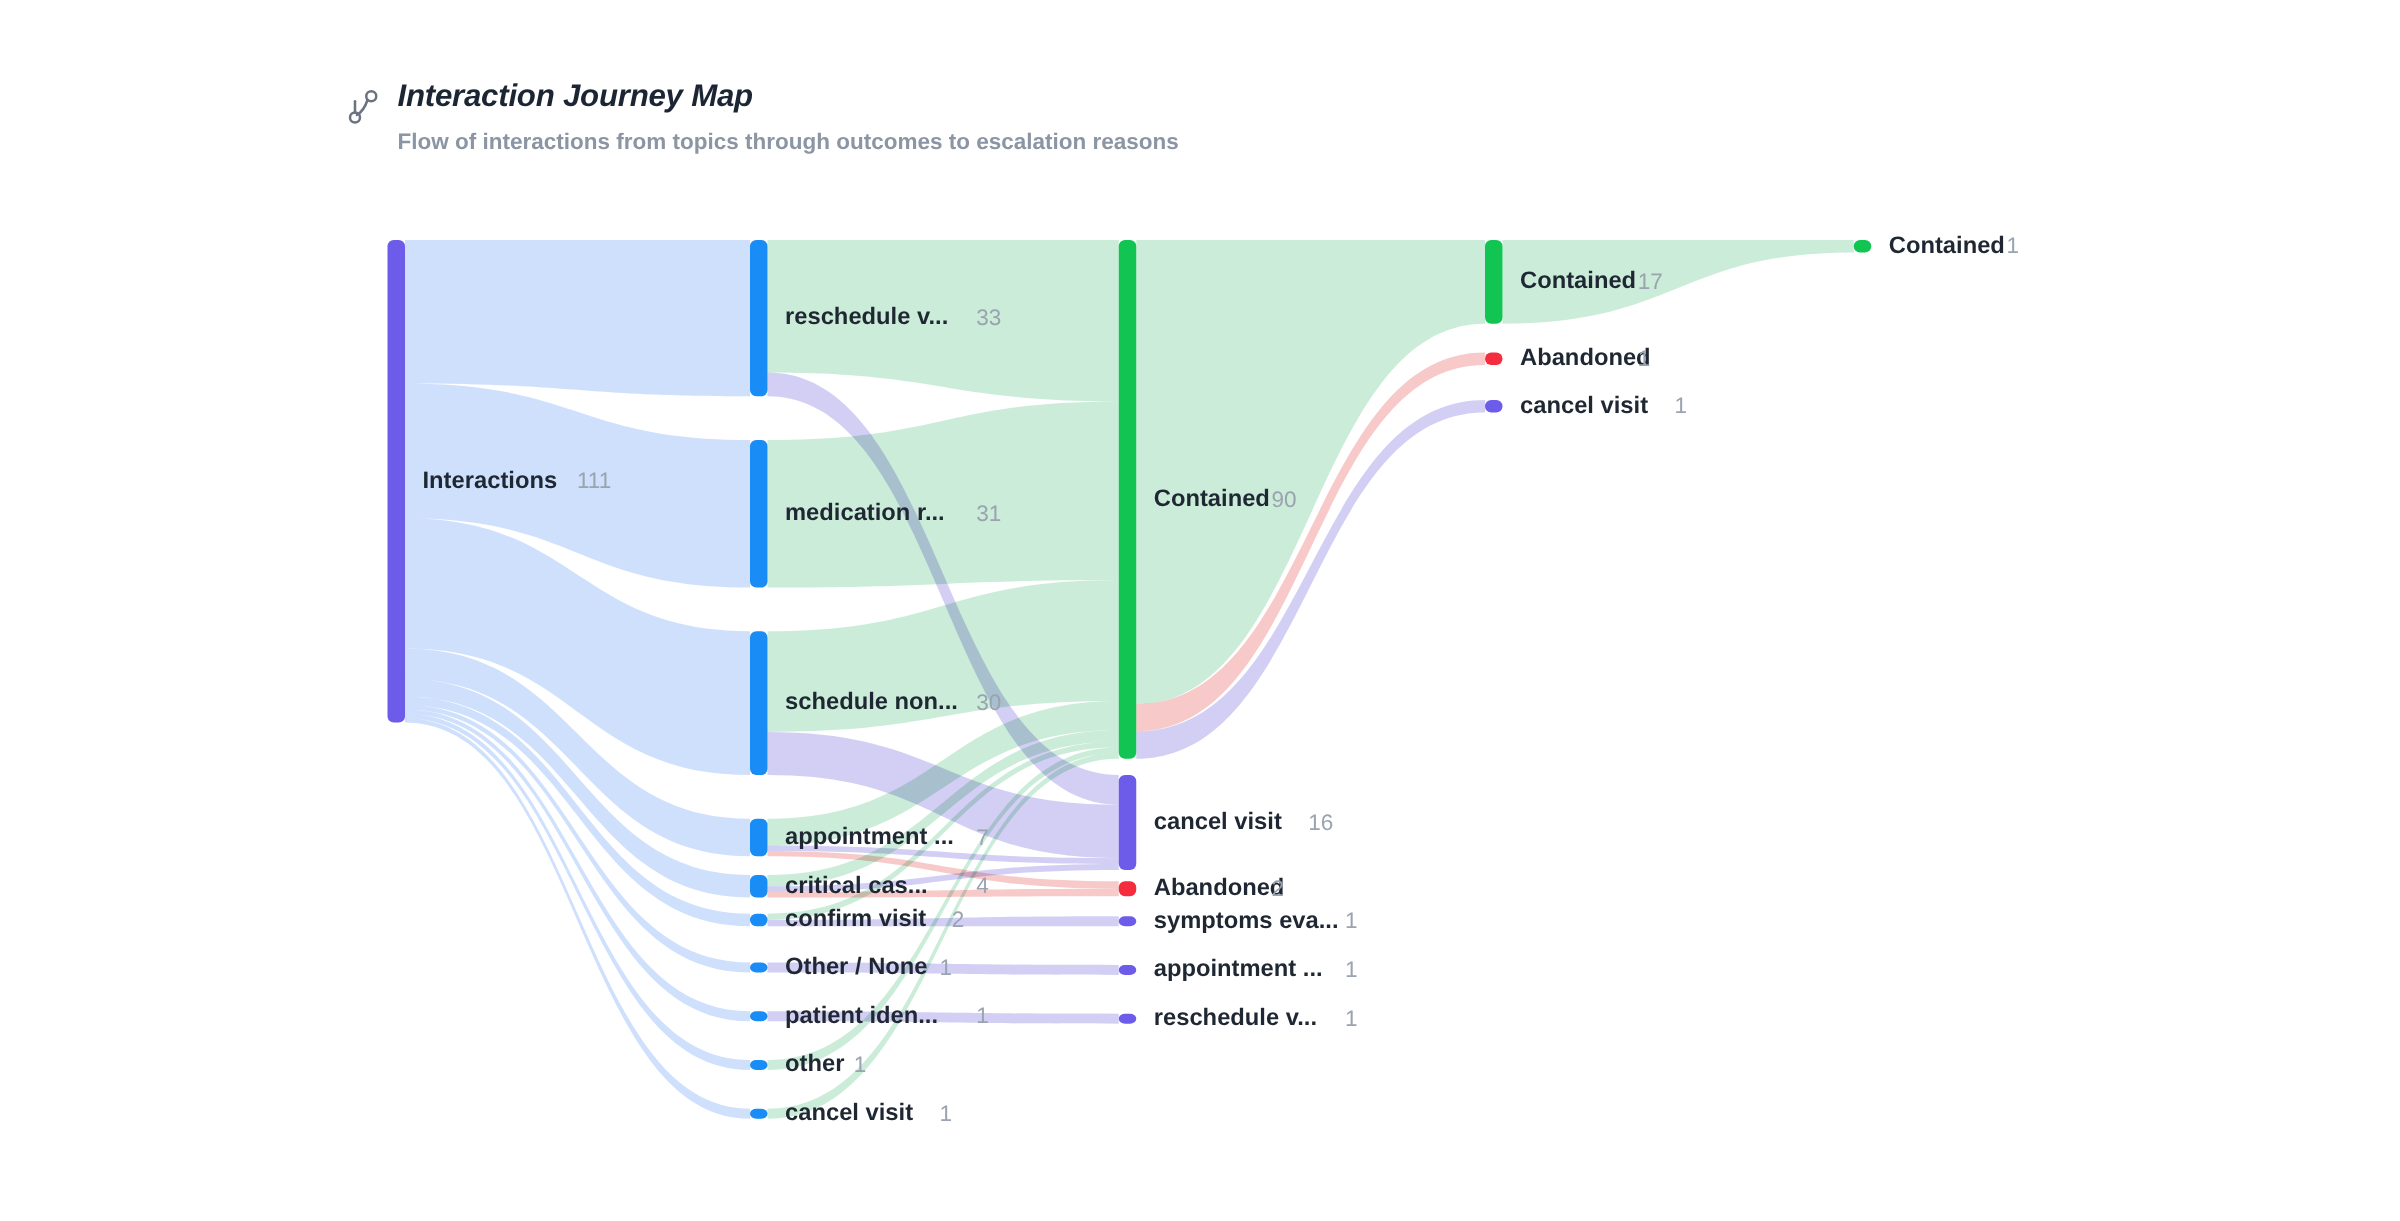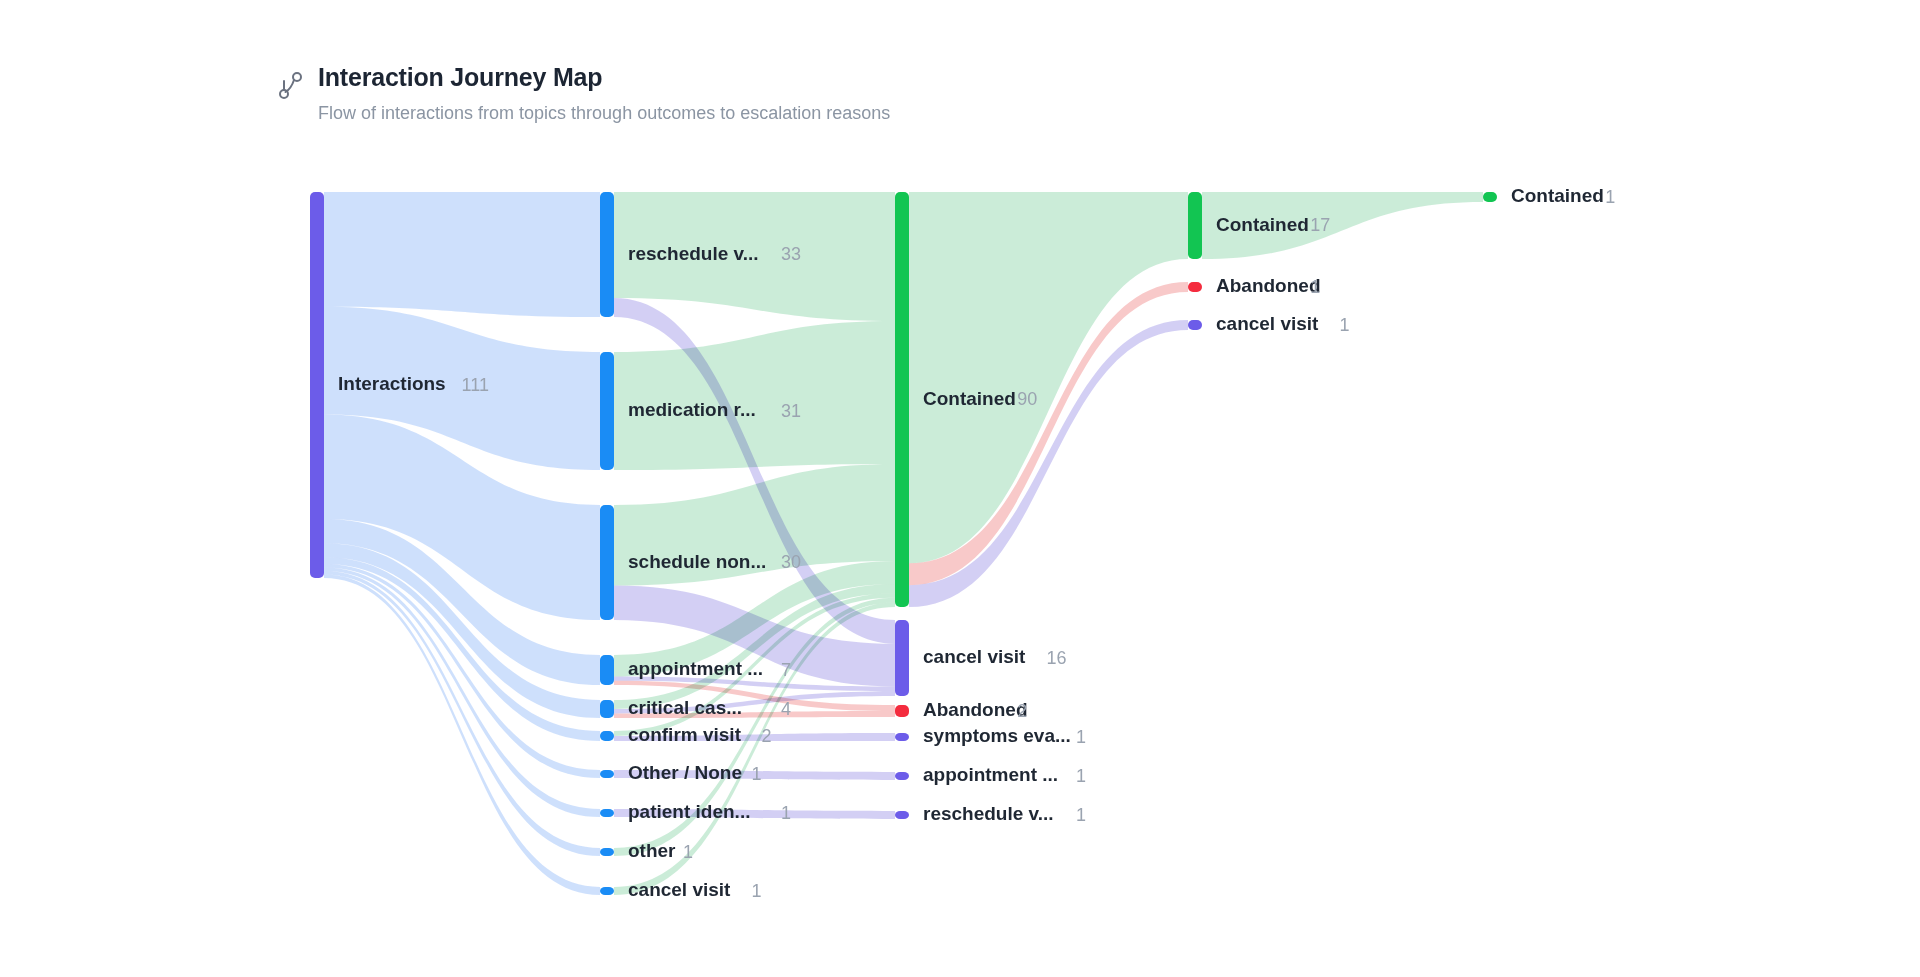--- a/index.html
+++ b/index.html
@@ -32,24 +32,25 @@
     flex: 0 0 auto;
   }
   .header-text { display: flex; flex-direction: column; }
   .title {
     font-size: 25px;
     font-weight: 700;
     color: #1c2533;
     letter-spacing: -0.2px;
     line-height: 30px;
     margin: 0;
+    font-style: italic;
   }
   .subtitle {
     font-size: 18px;
-    font-weight: 400;
+    font-weight: 700;
     color: #8b95a3;
     line-height: 24px;
     margin-top: 9px;
   }
   #chart-area {
     position: absolute;
     left: 0;
     top: 0;
     width: 1920px;
     height: 977px;

